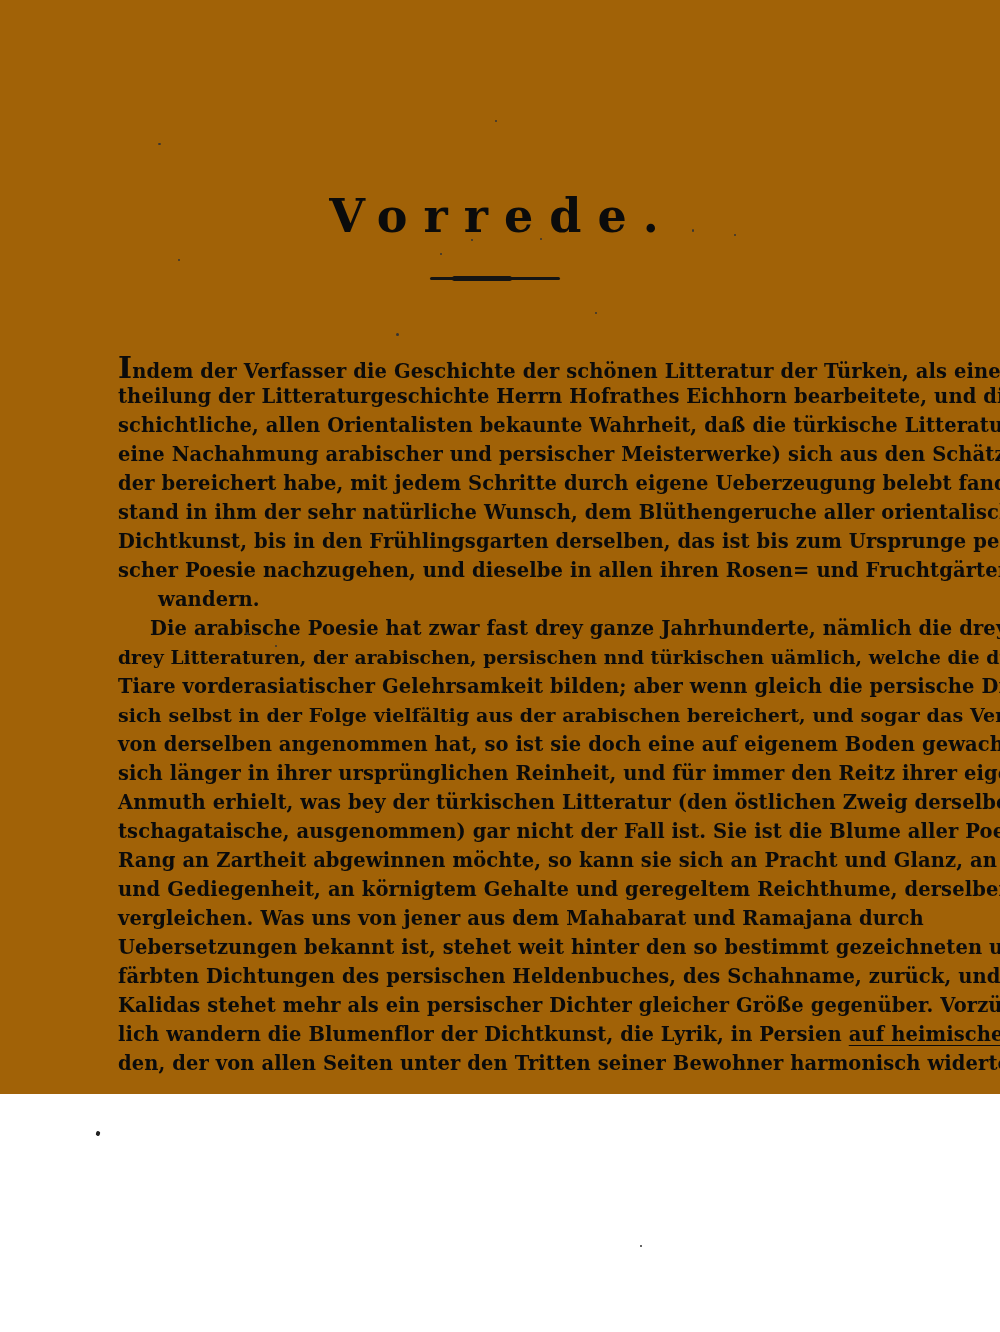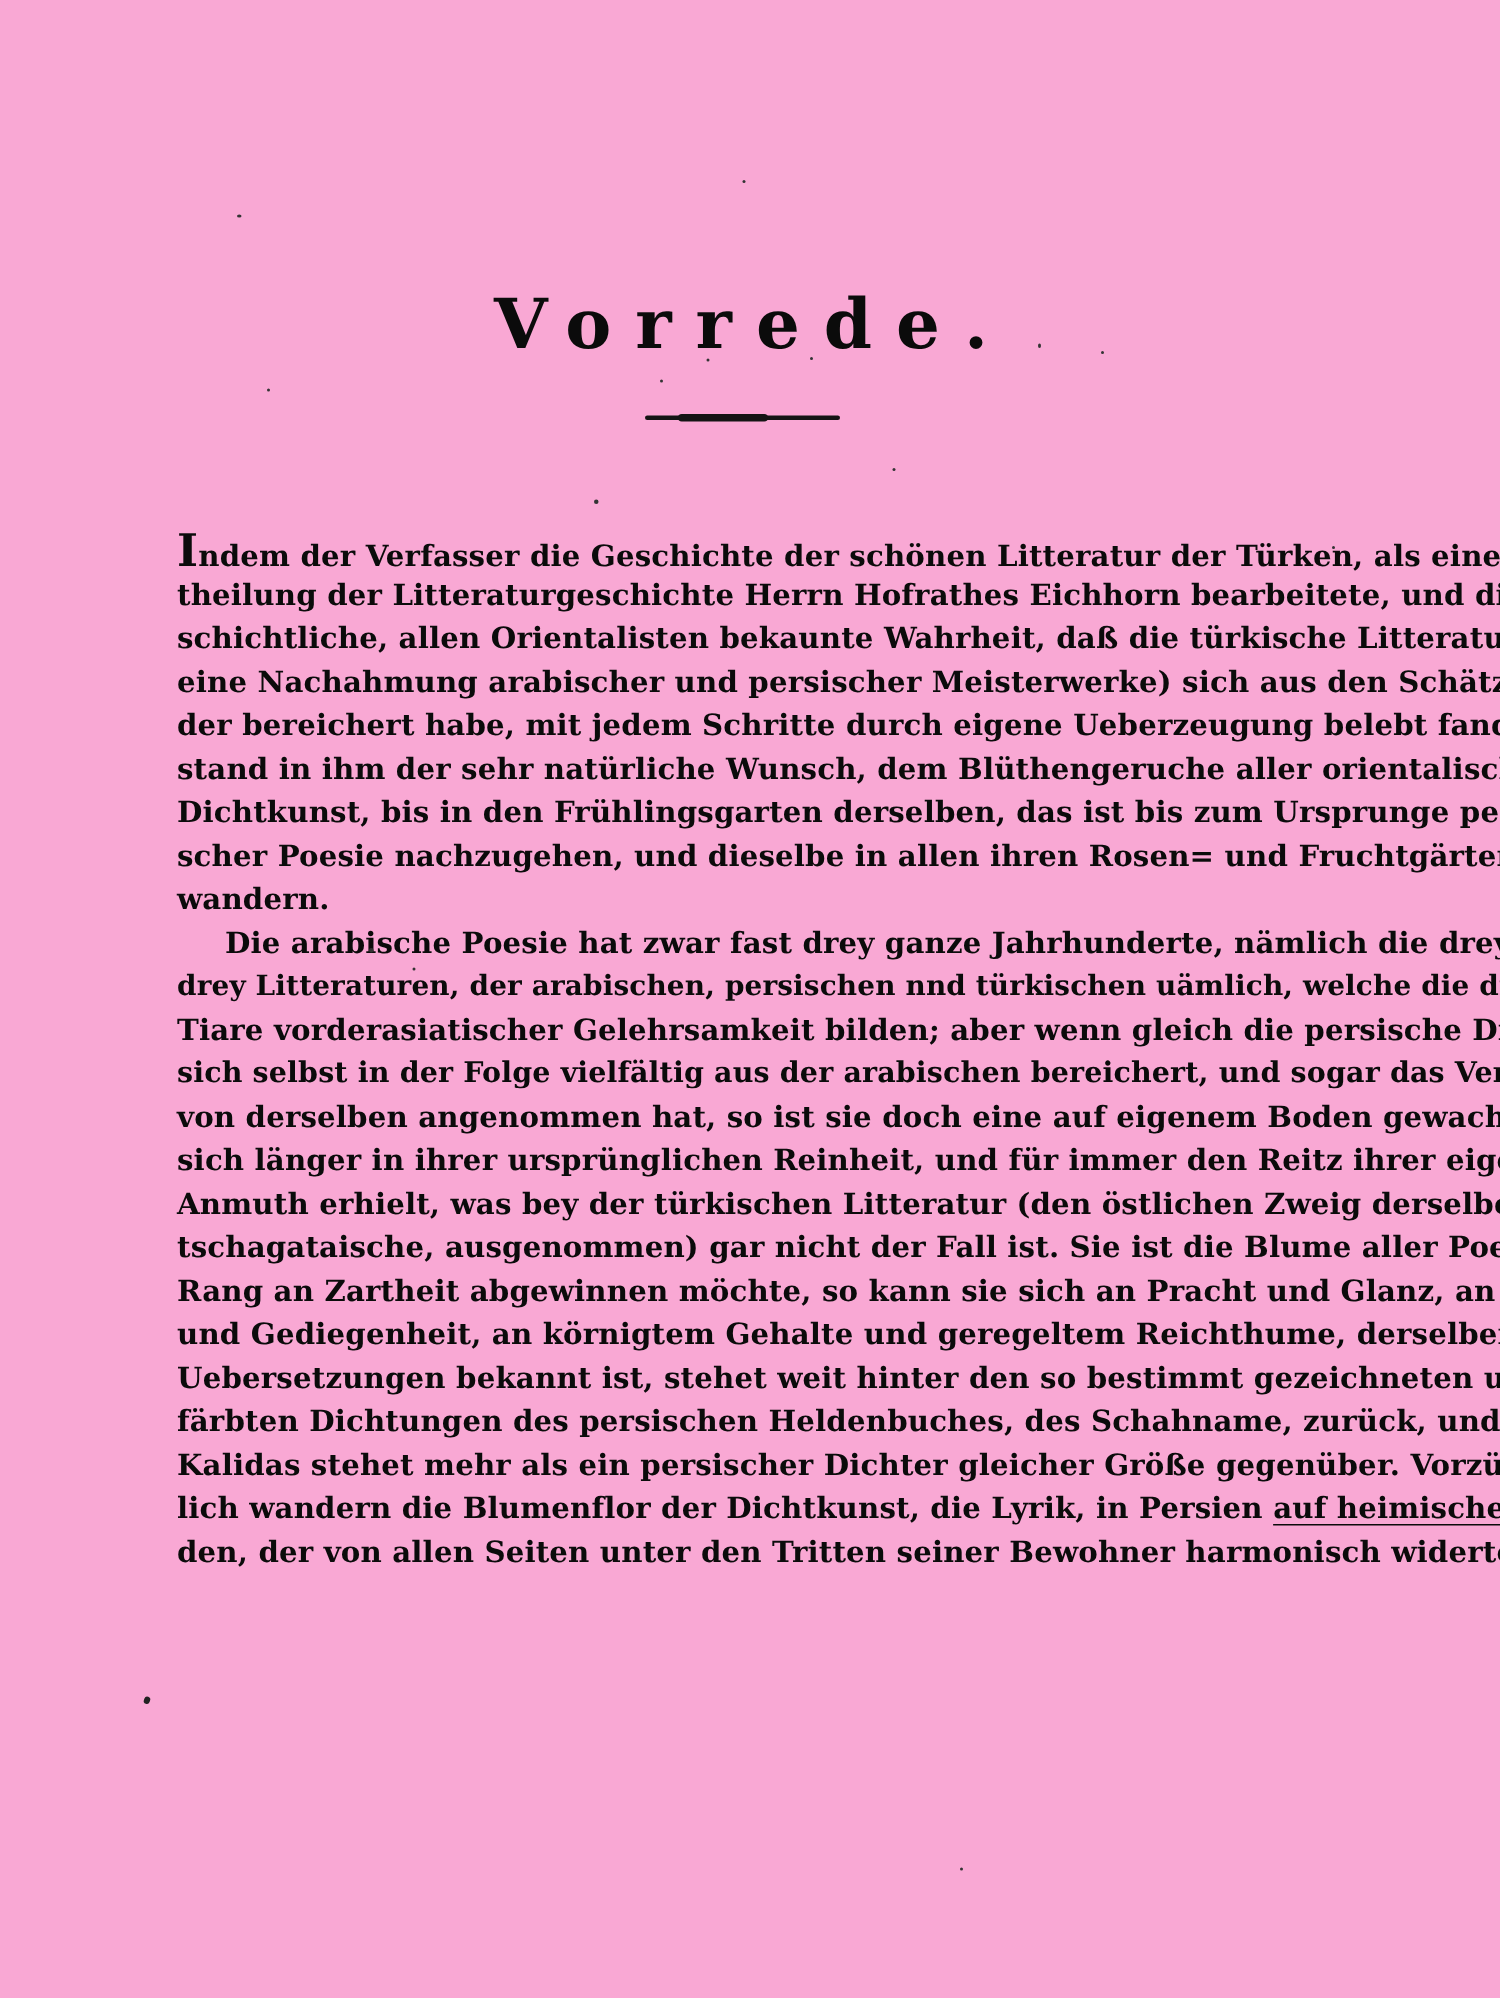--- a/index.html
+++ b/index.html
@@ -11,22 +11,22 @@
       width: 1000px;
       height: 1332px;
       position: relative;
       overflow: hidden;
       font-family: "DejaVu Serif", "Liberation Serif", serif;
       color: #0b0b0b;
     }
     .page {
       position: absolute;
       left: 0; top: 0;
-      width: 1000px; height: 1332px;
-      background: #f9a8d4;
+      width: 1000px; height: 1094px;
+      background: #a16207;
     }
     .heading {
       position: absolute;
       left: 0;
       width: 1000px;
       top: 186px;
       text-align: center;
       font-family: "DejaVu Serif", "Liberation Serif", serif;
       font-weight: bold;
       font-size: 46px;
@@ -63,20 +63,21 @@
       line-height: 29px;
       font-size: 19.5px;
       font-weight: bold;
       white-space: nowrap;
       text-align: justify;
       text-align-last: justify;
       letter-spacing: 0.1px;
     }
     .line.last {
       text-align-last: left;
+      margin-left: 40px;
     }
     .line.indent {
       padding-left: 32px;
     }
     .dropcap {
       font-size: 30px;
       line-height: 29px;
     }
     .underlined {
       text-decoration: underline;
@@ -121,20 +122,21 @@
       <span class="line indent">Die arabische Poesie hat zwar fast drey ganze Jahrhunderte, nämlich die drey er=</span>
       <span class="line" style="font-size:18.6px">drey Litteraturen, der arabischen, persischen nnd türkischen uämlich, welche die dreyfache</span>
       <span class="line">Tiare vorderasiatischer Gelehrsamkeit bilden; aber wenn gleich die persische Dichtkunst</span>
       <span class="line" style="font-size:19px">sich selbst in der Folge vielfältig aus der arabischen bereichert, und sogar das Versemaß</span>
       <span class="line">von derselben angenommen hat, so ist sie doch eine auf eigenem Boden gewachsene, die</span>
       <span class="line">sich länger in ihrer ursprünglichen Reinheit, und für immer den Reitz ihrer eigenen</span>
       <span class="line">Anmuth erhielt, was bey der türkischen Litteratur (den östlichen Zweig derselben, die</span>
       <span class="line">tschagataische, ausgenommen) gar nicht der Fall ist.  Sie ist die Blume aller Poesien</span>
       <span class="line">Rang an Zartheit abgewinnen möchte, so kann sie sich an Pracht und Glanz, an Fülle</span>
       <span class="line">und Gediegenheit, an körnigtem Gehalte und geregeltem Reichthume, derselben nicht</span>
+      <span class="line">vergleichen.  Was uns von jener aus dem Mahabarat und Ramajana durch</span>
       <span class="line">Uebersetzungen bekannt ist, stehet weit hinter den so bestimmt gezeichneten und hellge=</span>
       <span class="line">färbten Dichtungen des persischen Heldenbuches, des Schahname, zurück, und dem</span>
       <span class="line">Kalidas stehet mehr als ein persischer Dichter gleicher Größe gegenüber.  Vorzüg=</span>
       <span class="line"><span>lich wandern die Blumenflor der Dichtkunst, die Lyrik, in Persien </span><span class="underlined">auf heimischem</span></span>
       <span class="line">den, der von allen Seiten unter den Tritten seiner Bewohner harmonisch widertönt.</span>
     </div>
   </div>
 
   <div class="margin-mark"></div>
 

